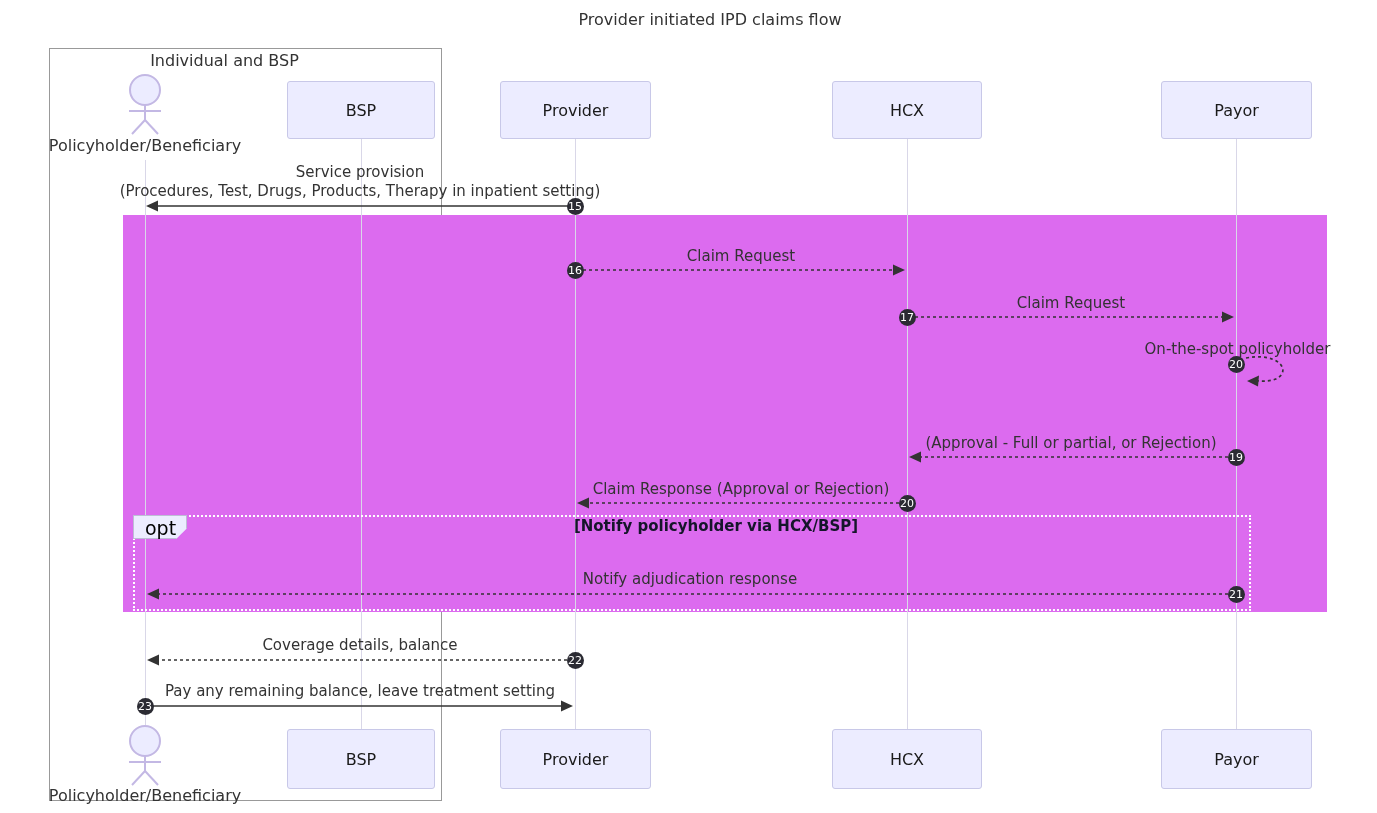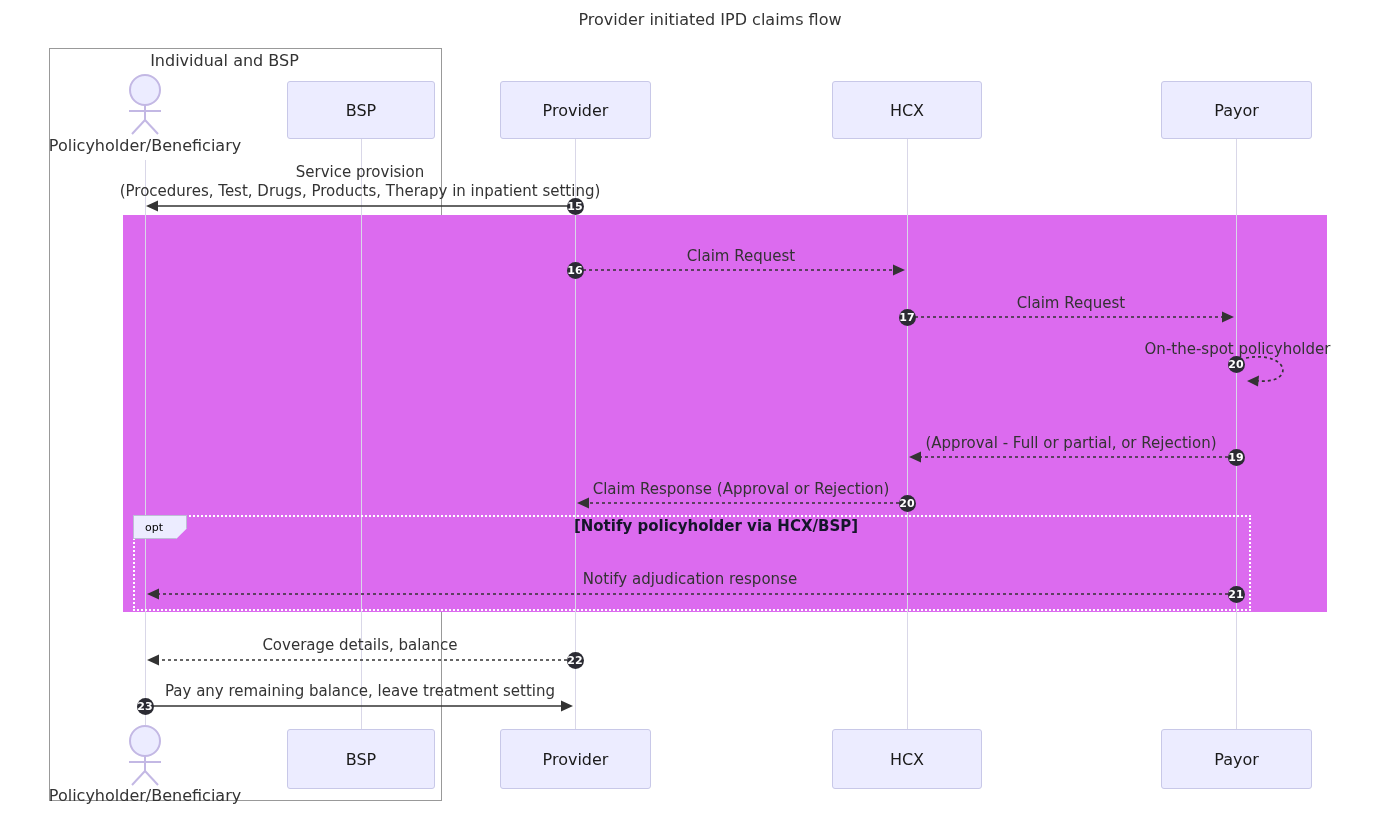--- a/index.html
+++ b/index.html
@@ -27,33 +27,33 @@
   .lifeline{width:1px;background:var(--lifeline,#d9d7e8);}
   .fragment{
     left:133px;top:515px;width:1114px;height:92px;
     border:2px dotted var(--fragment-border,#fff);
   }
   .fragment-operator{
     left:133px;top:515px;width:54px;height:24px;
     background:var(--participant-fill,#ececff);
     border:1px solid #bdbdd6;
     clip-path:polygon(0 0,100% 0,100% 55%,80% 100%,0 100%);
-    font-size:11px;color:#000;line-height:24px;padding-left:11px;box-sizing:border-box;
+    font-size:19px;color:#000;line-height:24px;padding-left:11px;box-sizing:border-box;
   }
   .fragment-condition{
     left:316px;top:517px;width:800px;text-align:center;
     font-weight:bold;font-size:15px;color:#15152a;
   }
   .msg-label{
     font-size:15px;color:var(--text,#333);text-align:center;white-space:nowrap;
   }
   .badge{
     width:17px;height:17px;border-radius:50%;
     background:var(--badge-bg,#2b2b33);color:var(--badge-text,#fff);
-    font-size:11px;font-weight:bold;text-align:center;line-height:17px;
+    font-size:11px;font-weight:normal;text-align:center;line-height:17px;
   }
   .pbox{
     height:58px;background:var(--participant-fill,#ececff);
     border:1px solid var(--participant-border,#c8c8e8);border-radius:3px;
     display:flex;align-items:center;justify-content:center;
     font-size:16px;color:#1a1a1a;box-sizing:border-box;
   }
   .actor-label{
     width:250px;text-align:center;font-size:16px;white-space:nowrap;
   }

